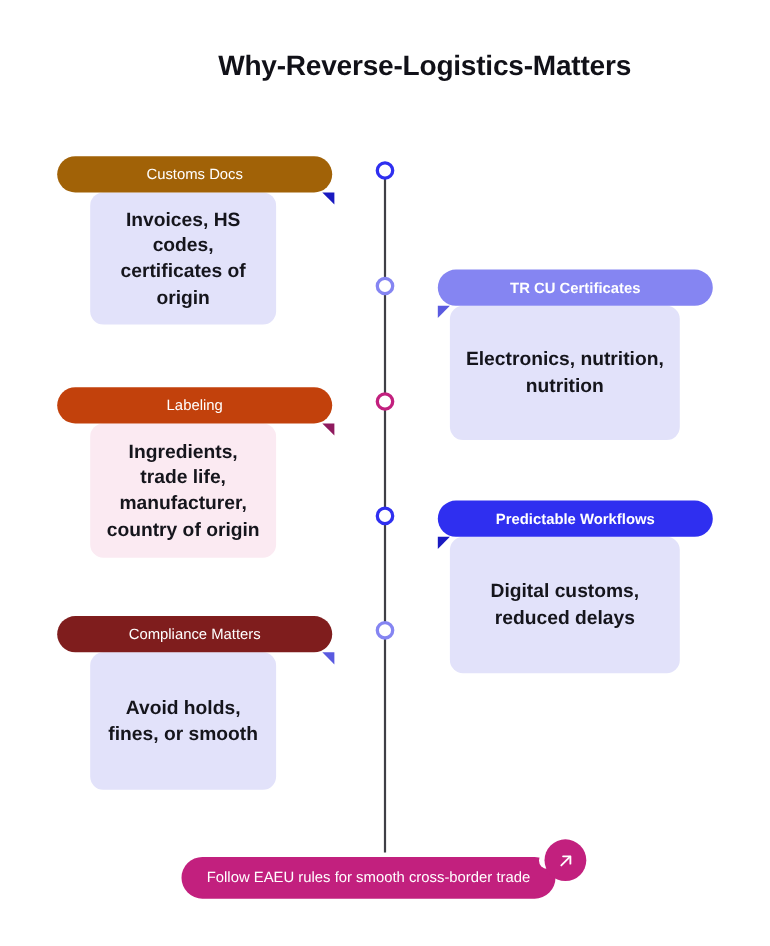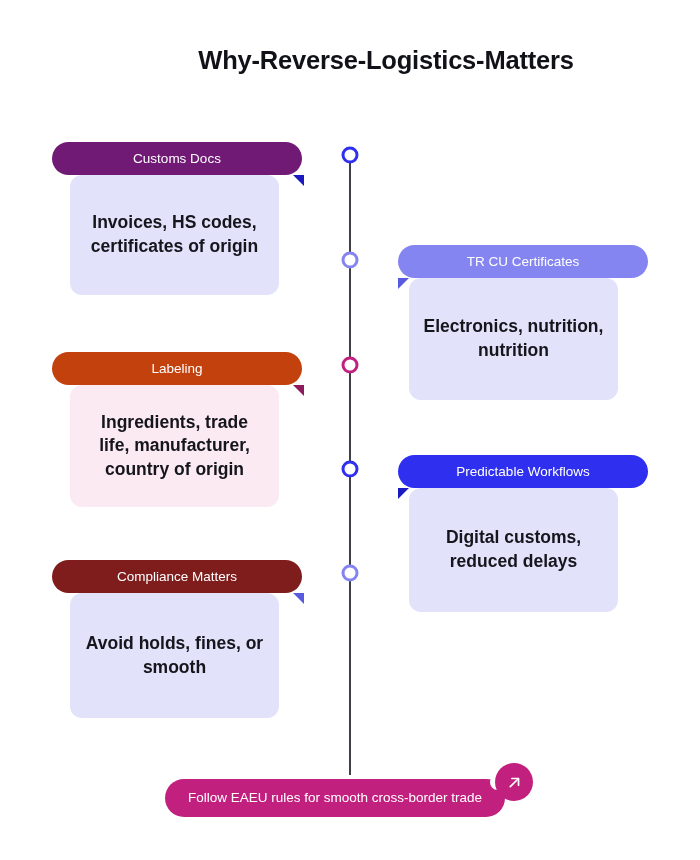--- a/index.html
+++ b/index.html
@@ -91,29 +91,29 @@
     font-size: 17.5px;
     font-weight: bold;
     line-height: 1.35;
     color: #15151c;
     padding: 0 14px;
     z-index: 1;
   }
 
   
   .card.left .card-header { left: 0; width: 250px; }
-  .card.left .card-body { left: 18px; width: 209px; }
+  .card.left .card-body { left: 30px; width: 169px; }
   .card.left .card-tail {
     left: 241px;
     top: 33px;
     border-left: 11px solid transparent;
     border-top: 11px solid #1a1ac0;
   }
   
-  .card.right .card-header { left: 0; width: 250px; }
+  .card.right .card-header { left: 0; width: 250px; font-weight: bold; }
   .card.right .card-body { left: 11px; width: 209px; }
   .card.right .card-tail {
     left: 0px;
     top: 33px;
     border-right: 11px solid transparent;
     border-top: 11px solid #1a1ac0;
   }
 
   
   .cta {
@@ -171,21 +171,21 @@
       <div class="tl-dot" style="top: 260px; border: 3px solid rgb(133, 133, 242);"></div>
       <div class="tl-dot" style="top: 365px; border: 3px solid rgb(194, 32, 126);"></div>
       <div class="tl-dot" style="top: 469px; border: 3px solid rgb(47, 47, 240);"></div>
       <div class="tl-dot" style="top: 573px; border: 3px solid rgb(133, 133, 242);"></div>
     </div>
 
   <div id="cards-layer">
       <div class="card left" style="left: 52px; top: 142px; width: 250px;">
         <div class="card-body" style="top: 33px; height: 120px; background: rgb(226, 226, 250);">Invoices, HS codes, certificates of origin</div>
         <div class="card-tail" style="border-top-color: rgb(26, 26, 192);"></div>
-        <div class="card-header" style="top: 0px; background: #701a75;">Customs Docs</div>
+        <div class="card-header" style="top: 0px; background: #a16207;">Customs Docs</div>
       </div>
       <div class="card left" style="left: 52px; top: 352px; width: 250px;">
         <div class="card-body" style="top: 33px; height: 122px; background: rgb(251, 234, 242);">Ingredients, trade life, manufacturer, country of origin</div>
         <div class="card-tail" style="border-top-color: rgb(143, 26, 94);"></div>
         <div class="card-header" style="top: 0px; background: #c2410c;">Labeling</div>
       </div>
       <div class="card left" style="left: 52px; top: 560px; width: 250px;">
         <div class="card-body" style="top: 33px; height: 125px; background: rgb(226, 226, 250);">Avoid holds, fines, or smooth</div>
         <div class="card-tail" style="border-top-color: rgb(90, 90, 224);"></div>
         <div class="card-header" style="top: 0px; background: #7f1d1d;">Compliance Matters</div>

